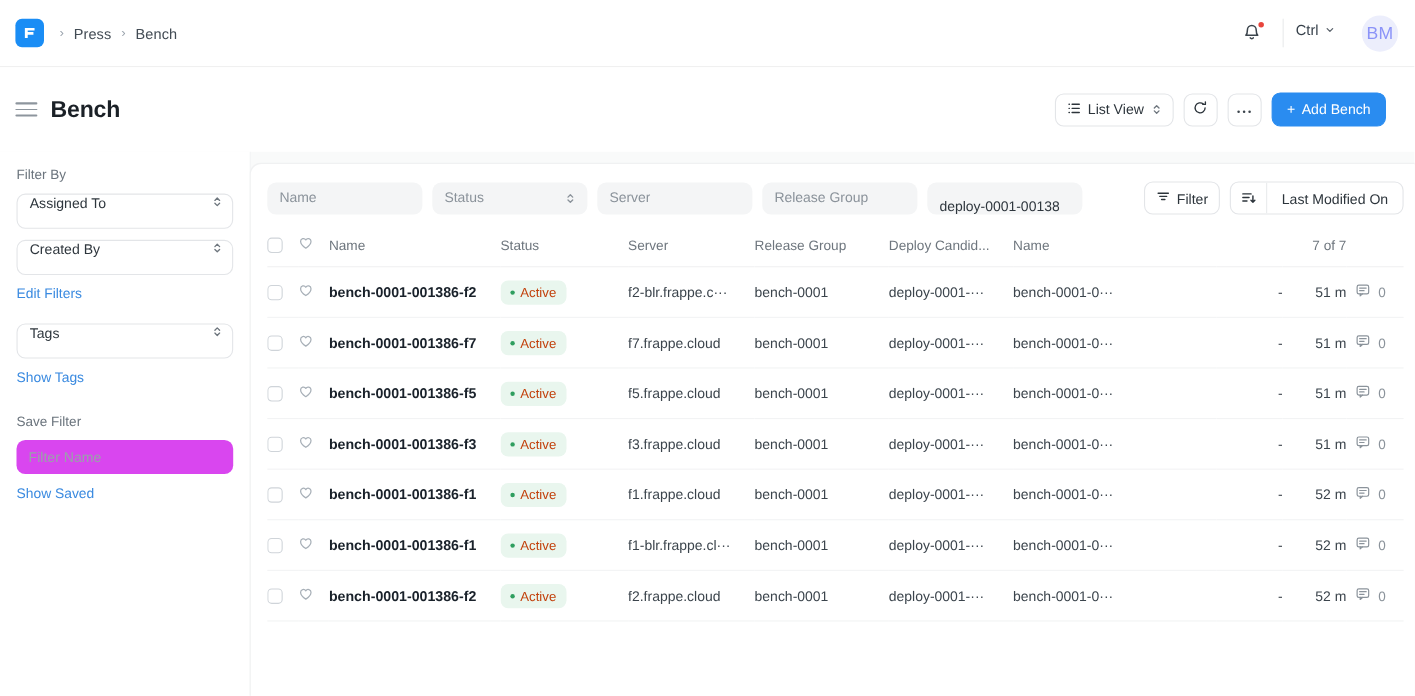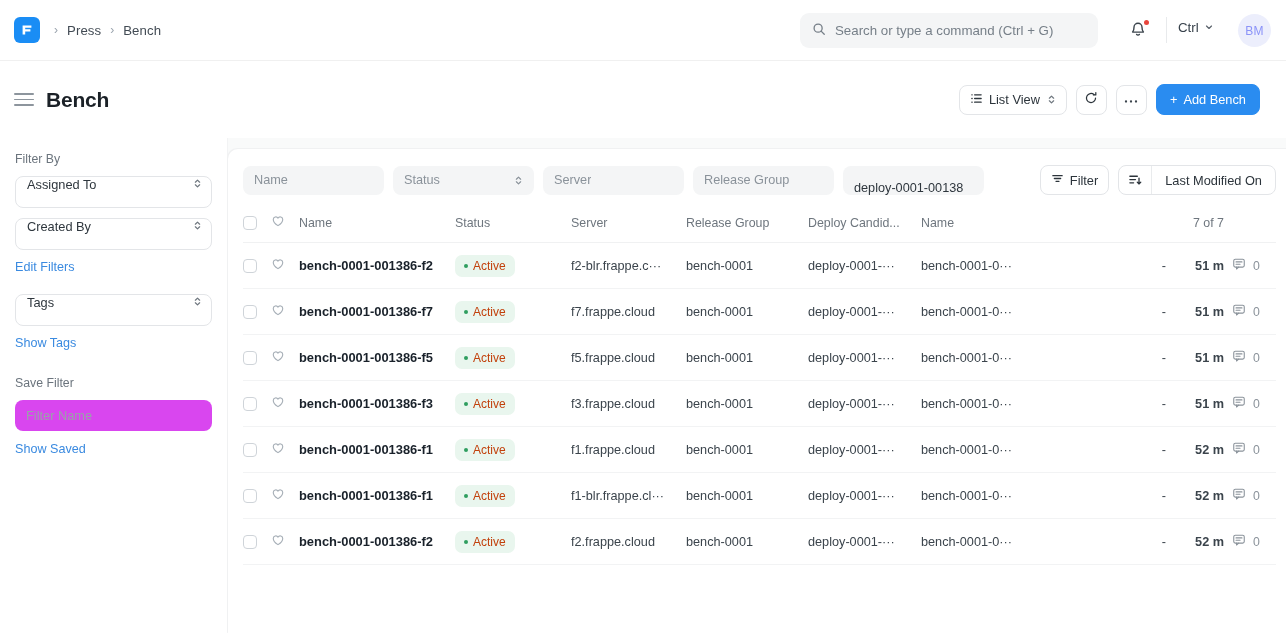--- a/index.html
+++ b/index.html
@@ -55,21 +55,21 @@
   .help {
     position: absolute; left: 1178px; top: 20px;
     display: flex; align-items: center; gap: 5px; cursor: pointer;
   }
   .help span { font-size: 13.3px; color: #37414b; }
   .avatar {
     position: absolute; left: 1238px; top: 14px;
     width: 33px; height: 33px; border-radius: 50%;
     background: #eceefc; color: #8b93f8;
     display: flex; align-items: center; justify-content: center;
-    font-size: 12px; font-weight: 500; letter-spacing: .3px; cursor: pointer;
+    font-size: 16px; font-weight: 500; letter-spacing: .3px; cursor: pointer;
   }
 
   
   .pagehead {
     height: 77px; display: flex; align-items: center;
     padding: 0 26px 0 14px; background: #fff;
   }
   .hamburger { width: 20px; display: flex; flex-direction: column; gap: 4px; cursor: pointer; margin-right: 12px; }
   .hamburger i { display: block; height: 1.8px; background: #8d959d; border-radius: 2px; }
   .pagetitle { font-size: 21px; font-weight: 700; color: #1b2127; letter-spacing: -0.2px; }
@@ -182,49 +182,40 @@
   }
   .heart { cursor: pointer; display: block; }
   .rowname { font-weight: 700; color: #19212a; font-size: 12.9px; }
   .badge {
     display: inline-flex; align-items: center; gap: 5px;
     background: #e9f6ee; color: #c2410c; border-radius: 7px;
     height: 22px; padding: 0 9px; font-size: 12px; font-weight: 500;
   }
   .badge .bdot { width: 4px; height: 4px; border-radius: 50%; background: #2f9e5f; }
   .muted { color: #5b646d; }
-  .time { color: #8b939b; font-size: 12.2px; font-weight: bold; }
+  .time { color: #8b939b; font-size: 12.2px; }
   .commentcell { display: flex; align-items: center; gap: 7px; padding-left: 8px; }
   .commentcell span { color: #8b939b; font-size: 12.3px; }
 </style>
 </head>
 <body>
 
 <div class="topbar">
   <div class="logo">
     <svg width="14" height="14" viewBox="0 0 14 14">
         <path d="M2.6 2.4h8.8v2.3H5.2v1.5h5.2v2.3H5.2v3.1H2.6z" fill="#fff"></path>
       </svg>
   </div>
   <div class="crumbs">
     <span class="crumb-sep">›</span>
     <span class="crumb">Press</span>
     <span class="crumb-sep">›</span>
     <span class="crumb">Bench</span>
   </div>
 
-  <div class="searchwrap">
-    <span>
-      <svg width="14" height="14" viewBox="0 0 16 16" fill="none" stroke="#767f88" stroke-width="1.5">
-          <circle cx="7" cy="7" r="4.6"></circle>
-          <line x1="10.4" y1="10.4" x2="14" y2="14" stroke-linecap="round"></line>
-        </svg>
-    </span>
-    <input placeholder="Search or type a command (Ctrl + G)" style="">
-  </div>
 
   <div class="bell">
     <svg width="20" height="20" viewBox="0 0 20 20" fill="none" stroke="#3b444c" stroke-width="1.4" stroke-linecap="round" stroke-linejoin="round">
       <path d="M6 8.2a4 4 0 0 1 8 0c0 3.1.9 4.4 1.4 4.9H4.6C5.1 12.6 6 11.3 6 8.2z"></path>
       <path d="M8.6 15.4a1.7 1.7 0 0 0 2.8 0"></path>
     </svg>
     <span class="dot"></span>
   </div>
   <div class="divider-v"></div>
   <div class="help">

